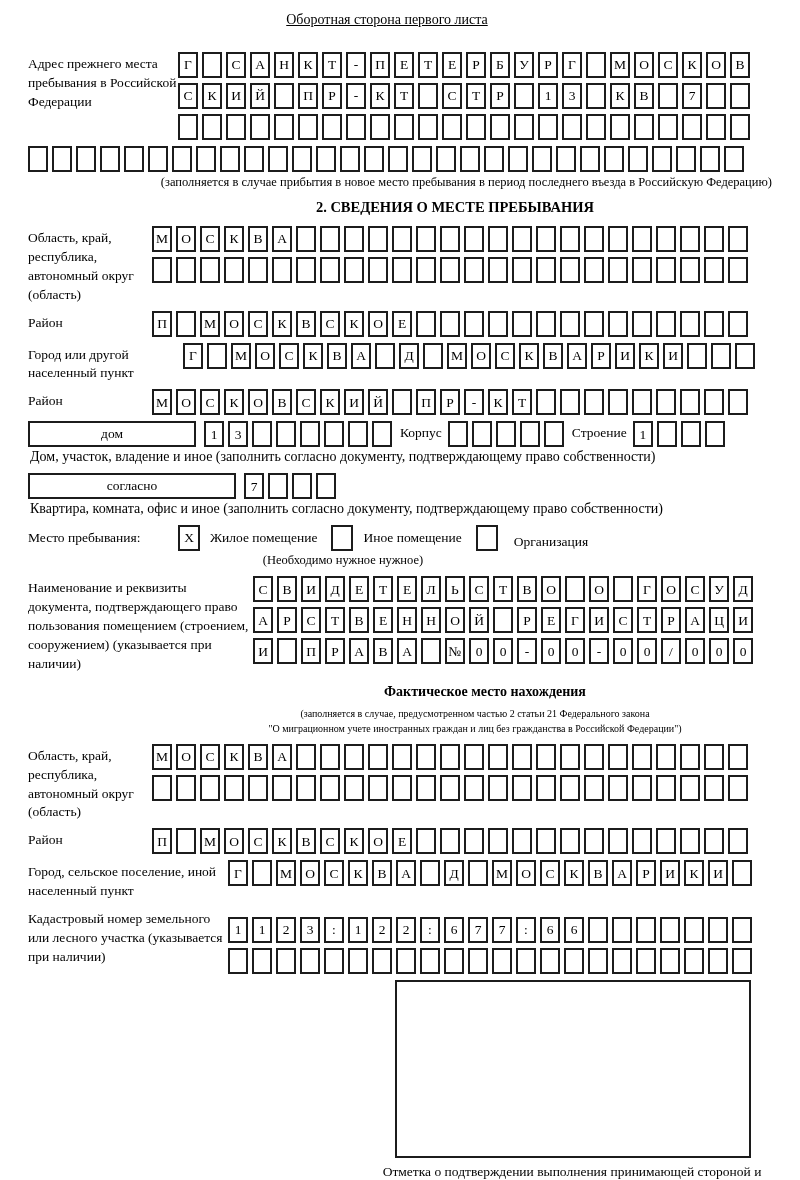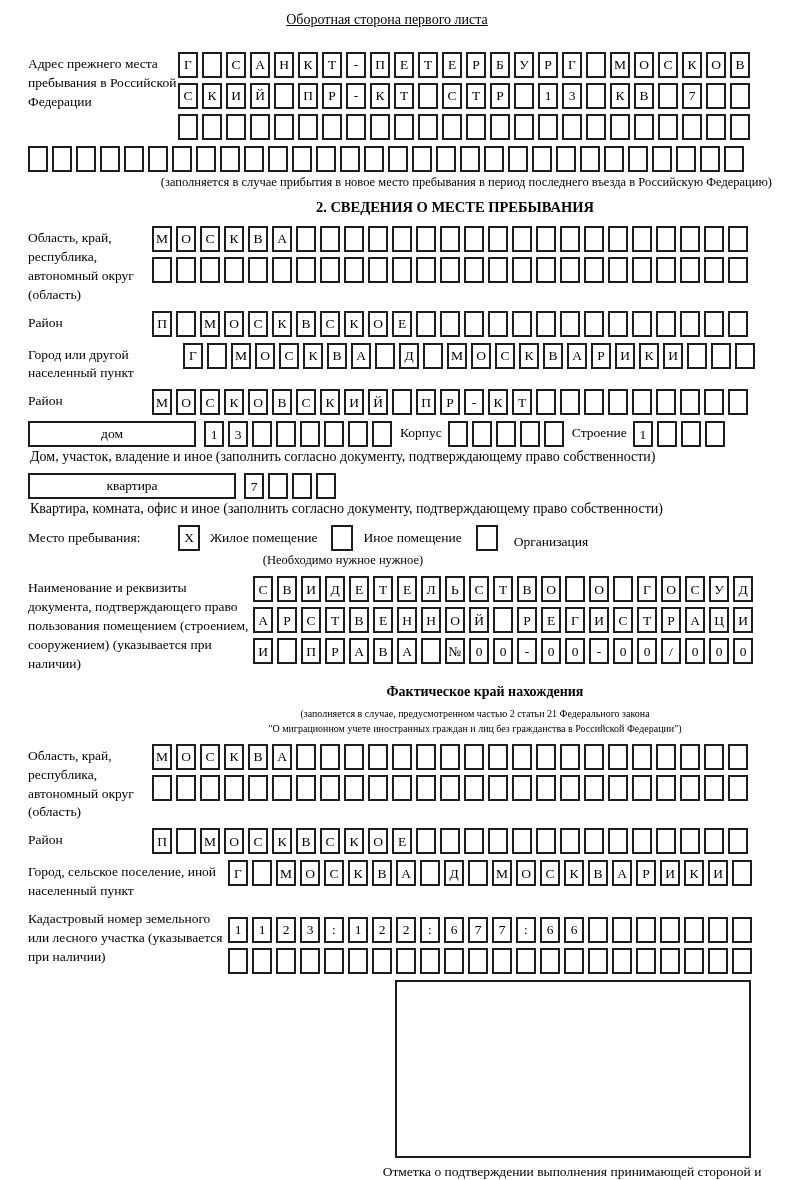--- a/index.html
+++ b/index.html
@@ -355,21 +355,21 @@
     <div class="cellrow">
         <span class="cell">1</span>
         <span class="cell"></span>
         <span class="cell"></span>
         <span class="cell"></span>
       </div>
   </div>
   <div class="caption-left">Дом, участок, владение и иное (заполнить согласно документу, подтверждающему право собственности)</div>
 
   <div class="house-row">
-    <div class="widebox wb205">квартира</div>
+    <div class="widebox wb205">согласно</div>
     <div class="cellrow">
         <span class="cell">7</span>
         <span class="cell"></span>
         <span class="cell"></span>
         <span class="cell"></span>
       </div>
   </div>
   <div class="caption-left">Квартира, комната, офис и иное (заполнить согласно документу, подтверждающему право собственности)</div>
 
   <div class="choice-row">
@@ -451,21 +451,21 @@
           <span class="cell">0</span>
           <span class="cell">0</span>
           <span class="cell">/</span>
           <span class="cell">0</span>
           <span class="cell">0</span>
           <span class="cell">0</span>
         </div>
     </div>
   </div>
 
-  <div class="sub-title">Фактическое край нахождения</div>
+  <div class="sub-title">Фактическое место нахождения</div>
   <div class="sub-caption">(заполняется в случае, предусмотренном частью 2 статьи 21 Федерального закона</div>
   <div class="sub-caption" style="margin-bottom:10px;">"О миграционном учете иностранных граждан и лиц без гражданства в Российской Федерации")</div>
 
   <div class="field">
     <div class="flabel w124">Область, край, республика, автономный округ (область)</div>
     <div class="rows">
       <div class="cellrow">
           <span class="cell">М</span>
           <span class="cell">О</span>
           <span class="cell">С</span>

